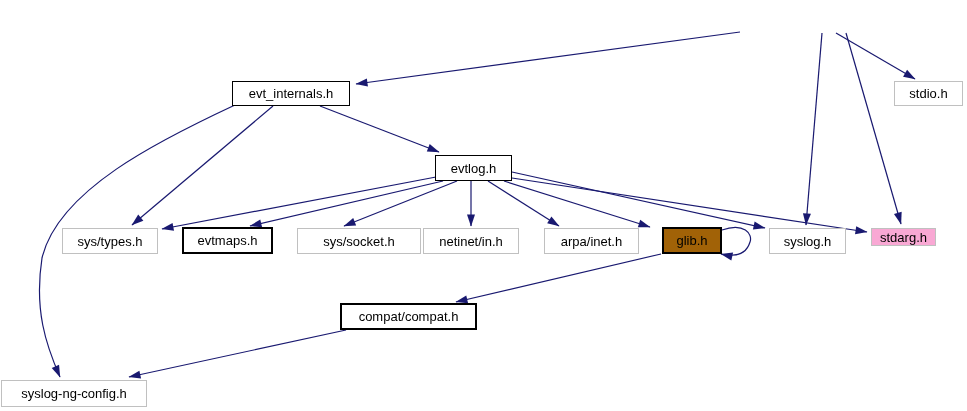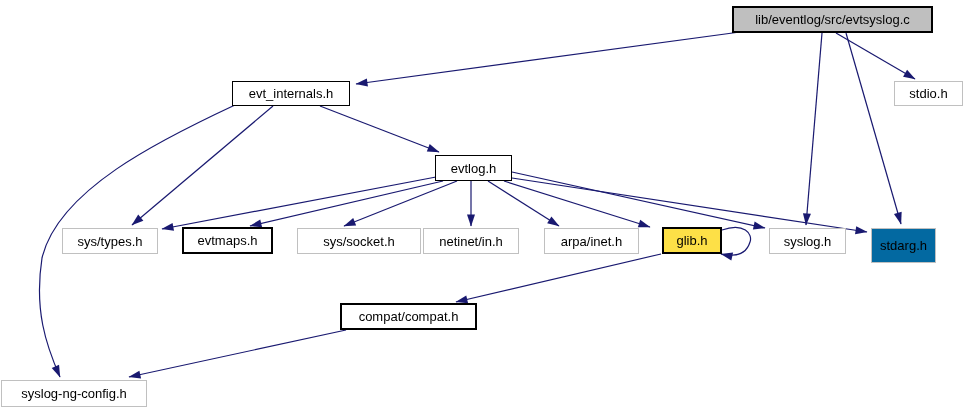--- a/index.html
+++ b/index.html
@@ -53,23 +53,20 @@
       <path d="M 457,181 L 344,226" fill="none" stroke="#191970" stroke-width="1.2" marker-end="url(#arrowhead)"></path>
       <path d="M 471,181 L 471,226" fill="none" stroke="#191970" stroke-width="1.2" marker-end="url(#arrowhead)"></path>
       <path d="M 488,181 L 559,226" fill="none" stroke="#191970" stroke-width="1.2" marker-end="url(#arrowhead)"></path>
       <path d="M 504,181 L 650,227" fill="none" stroke="#191970" stroke-width="1.2" marker-end="url(#arrowhead)"></path>
       <path d="M 512,172 L 765,228" fill="none" stroke="#191970" stroke-width="1.2" marker-end="url(#arrowhead)"></path>
       <path d="M 512,178 L 867,232" fill="none" stroke="#191970" stroke-width="1.2" marker-end="url(#arrowhead)"></path>
       <path d="M 722,230 C 744,222 753,234 750,242 C 747,252 739,258 721,254" fill="none" stroke="#191970" stroke-width="1.2" marker-end="url(#arrowhead)"></path>
       <path d="M 661,254 L 456,302" fill="none" stroke="#191970" stroke-width="1.2" marker-end="url(#arrowhead)"></path>
       <path d="M 346,330 L 129,377" fill="none" stroke="#191970" stroke-width="1.2" marker-end="url(#arrowhead)"></path>
     </svg>
-    <div class="node" style="left: 732px; top: 6px; width: 201px; height: 27px; background: rgb(191, 191, 191); border: 2px solid rgb(0, 0, 0);">
-      <span class="node-label">lib/eventlog/src/evtsyslog.c</span>
-    </div>
     <div class="node link" style="left: 232px; top: 81px; width: 118px; height: 25px; background: rgb(255, 255, 255); border: 1px solid rgb(0, 0, 0);">
       <span class="node-label">evt_internals.h</span>
     </div>
     <div class="node" style="left: 894px; top: 81px; width: 69px; height: 25px; background: rgb(255, 255, 255); border: 1px solid rgb(192, 192, 192);">
       <span class="node-label">stdio.h</span>
     </div>
     <div class="node link" style="left: 435px; top: 155px; width: 77px; height: 26px; background: rgb(255, 255, 255); border: 1px solid rgb(0, 0, 0);">
       <span class="node-label">evtlog.h</span>
     </div>
     <div class="node" style="left: 62px; top: 228px; width: 96px; height: 26px; background: rgb(255, 255, 255); border: 1px solid rgb(192, 192, 192);">
@@ -80,27 +77,27 @@
     </div>
     <div class="node" style="left: 297px; top: 228px; width: 124px; height: 26px; background: rgb(255, 255, 255); border: 1px solid rgb(192, 192, 192);">
       <span class="node-label">sys/socket.h</span>
     </div>
     <div class="node" style="left: 423px; top: 228px; width: 96px; height: 26px; background: rgb(255, 255, 255); border: 1px solid rgb(192, 192, 192);">
       <span class="node-label">netinet/in.h</span>
     </div>
     <div class="node" style="left: 544px; top: 228px; width: 95px; height: 26px; background: rgb(255, 255, 255); border: 1px solid rgb(192, 192, 192);">
       <span class="node-label">arpa/inet.h</span>
     </div>
-    <div class="node link" style="left: 662px; top: 227px; width: 60px; height: 27px; background: #fde047; border: 2px solid rgb(0, 0, 0);">
+    <div class="node link" style="left: 662px; top: 227px; width: 60px; height: 27px; background: #a16207; border: 2px solid rgb(0, 0, 0);">
       <span class="node-label">glib.h</span>
     </div>
     <div class="node" style="left: 769px; top: 228px; width: 77px; height: 26px; background: rgb(255, 255, 255); border: 1px solid rgb(192, 192, 192);">
       <span class="node-label">syslog.h</span>
     </div>
-    <div class="node" style="left: 871px; top: 228px; width: 65px; height: 35px; background: #0369a1; border: 1px solid rgb(192, 192, 192);">
+    <div class="node" style="left: 871px; top: 228px; width: 65px; height: 18px; background: #f9a8d4; border: 1px solid rgb(192, 192, 192);">
       <span class="node-label">stdarg.h</span>
     </div>
     <div class="node link" style="left: 340px; top: 303px; width: 137px; height: 27px; background: rgb(255, 255, 255); border: 2px solid rgb(0, 0, 0);">
       <span class="node-label">compat/compat.h</span>
     </div>
     <div class="node" style="left: 1px; top: 380px; width: 146px; height: 27px; background: rgb(255, 255, 255); border: 1px solid rgb(192, 192, 192); justify-content: center;">
       <span class="node-label">syslog-ng-config.h</span>
     </div>
   </div>
 

